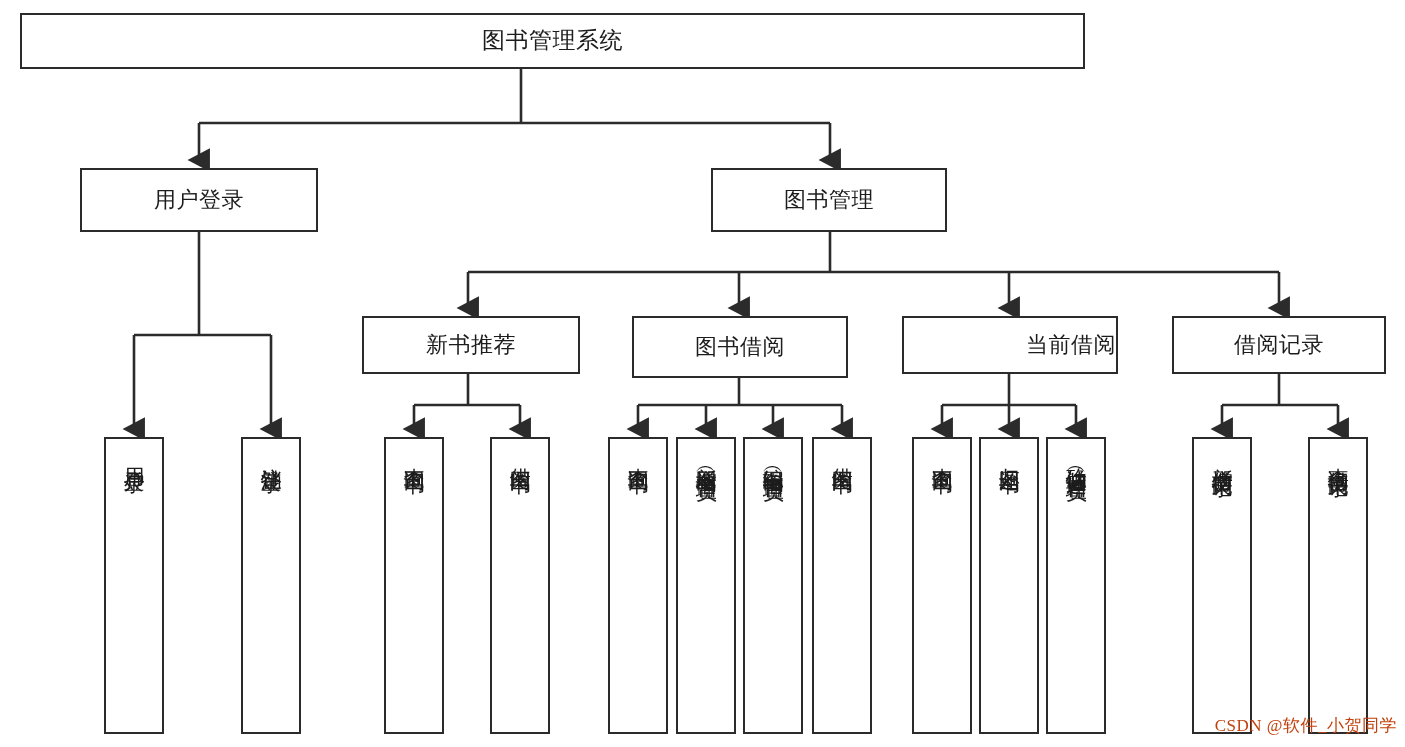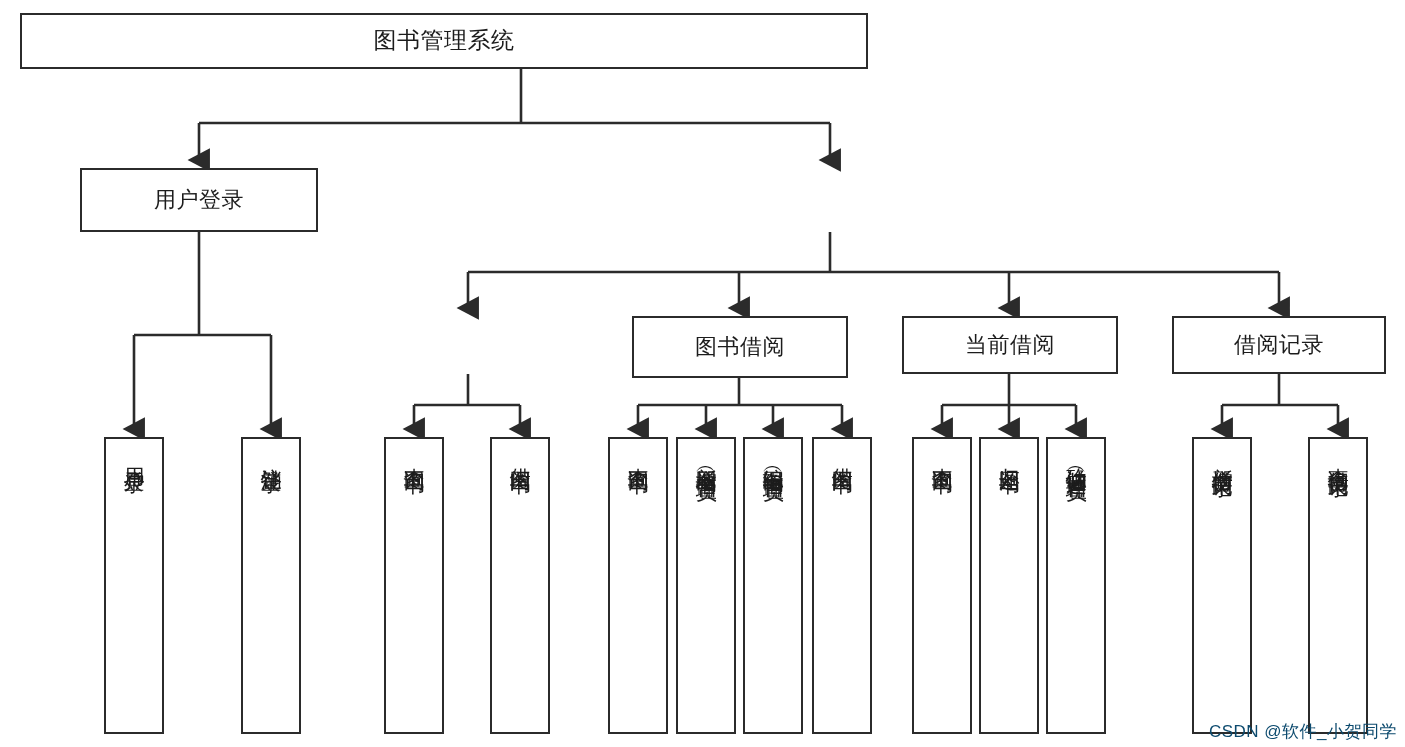--- a/index.html
+++ b/index.html
@@ -53,25 +53,26 @@
     writing-mode: vertical-rl;
     text-orientation: upright;
     font-size: 21px;
     line-height: 1.35;
     letter-spacing: 2px;
     color: #1c1c1c;
   }
   .watermark {
     position: absolute;
     right: 8px;
-    bottom: 4px;
+    bottom: 10px;
     font-size: 17px;
-    color: #0c4a6e;
+    color: #c2410c;
     letter-spacing: 0.5px;
     white-space: nowrap;
+    font-family: Liberation Serif, serif;
   }
 </style>
 </head>
 <body>
 
 <div id="canvas">
 
   <svg id="edges" viewBox="0 0 1405 747">
     <defs>
       <marker id="arrow" markerWidth="9" markerHeight="9" refX="4.5" refY="4.2" orient="auto" markerUnits="strokeWidth">
@@ -115,32 +116,38 @@
       <path d="M1009,405 L1009,429" marker-end="url(#arrow)"></path>
       <path d="M1076,405 L1076,429" marker-end="url(#arrow)"></path>
 
       <path d="M1279,374 L1279,405"></path>
       <path d="M1222,405 L1338,405"></path>
       <path d="M1222,405 L1222,429" marker-end="url(#arrow)"></path>
       <path d="M1338,405 L1338,429" marker-end="url(#arrow)"></path>
     </g>
   </svg>
 
-  <div class="node node-h node-root" style="left:20px; top:13px; width:848px; height:56px;">
+  <div class="node node-h node-root" style="left:20px; top:13px; width:1065px; height:56px;">
     <span class="label">图书管理系统</span>
   </div>
 
   <div class="node node-h" style="left:80px; top:168px; width:238px; height:64px;">
     <span class="label">用户登录</span>
   </div>
+  <div class="node node-h" style="left:711px; top:168px; width:236px; height:64px;">
+    <span class="label">图书管理</span>
+  </div>
 
+  <div class="node node-h" style="left:362px; top:316px; width:218px; height:58px;">
+    <span class="label">新书推荐</span>
+  </div>
   <div class="node node-h" style="left:632px; top:316px; width:216px; height:62px;">
     <span class="label">图书借阅</span>
   </div>
-  <div class="node node-h" style="left:902px; top:316px; width:216px; height:58px;">
+  <div class="node node-h" style="left:902px; top:316px; width:216px; height:58px;justify-content:flex-end;">
     <span class="label">当前借阅</span>
   </div>
   <div class="node node-h" style="left:1172px; top:316px; width:214px; height:58px;justify-content:center;">
     <span class="label">借阅记录</span>
   </div>
 
   <div class="node node-v" style="left:104px; top:437px; width:60px; height:297px;">
     <span class="label">用户登录</span>
   </div>
   <div class="node node-v" style="left:241px; top:437px; width:60px; height:297px;">

